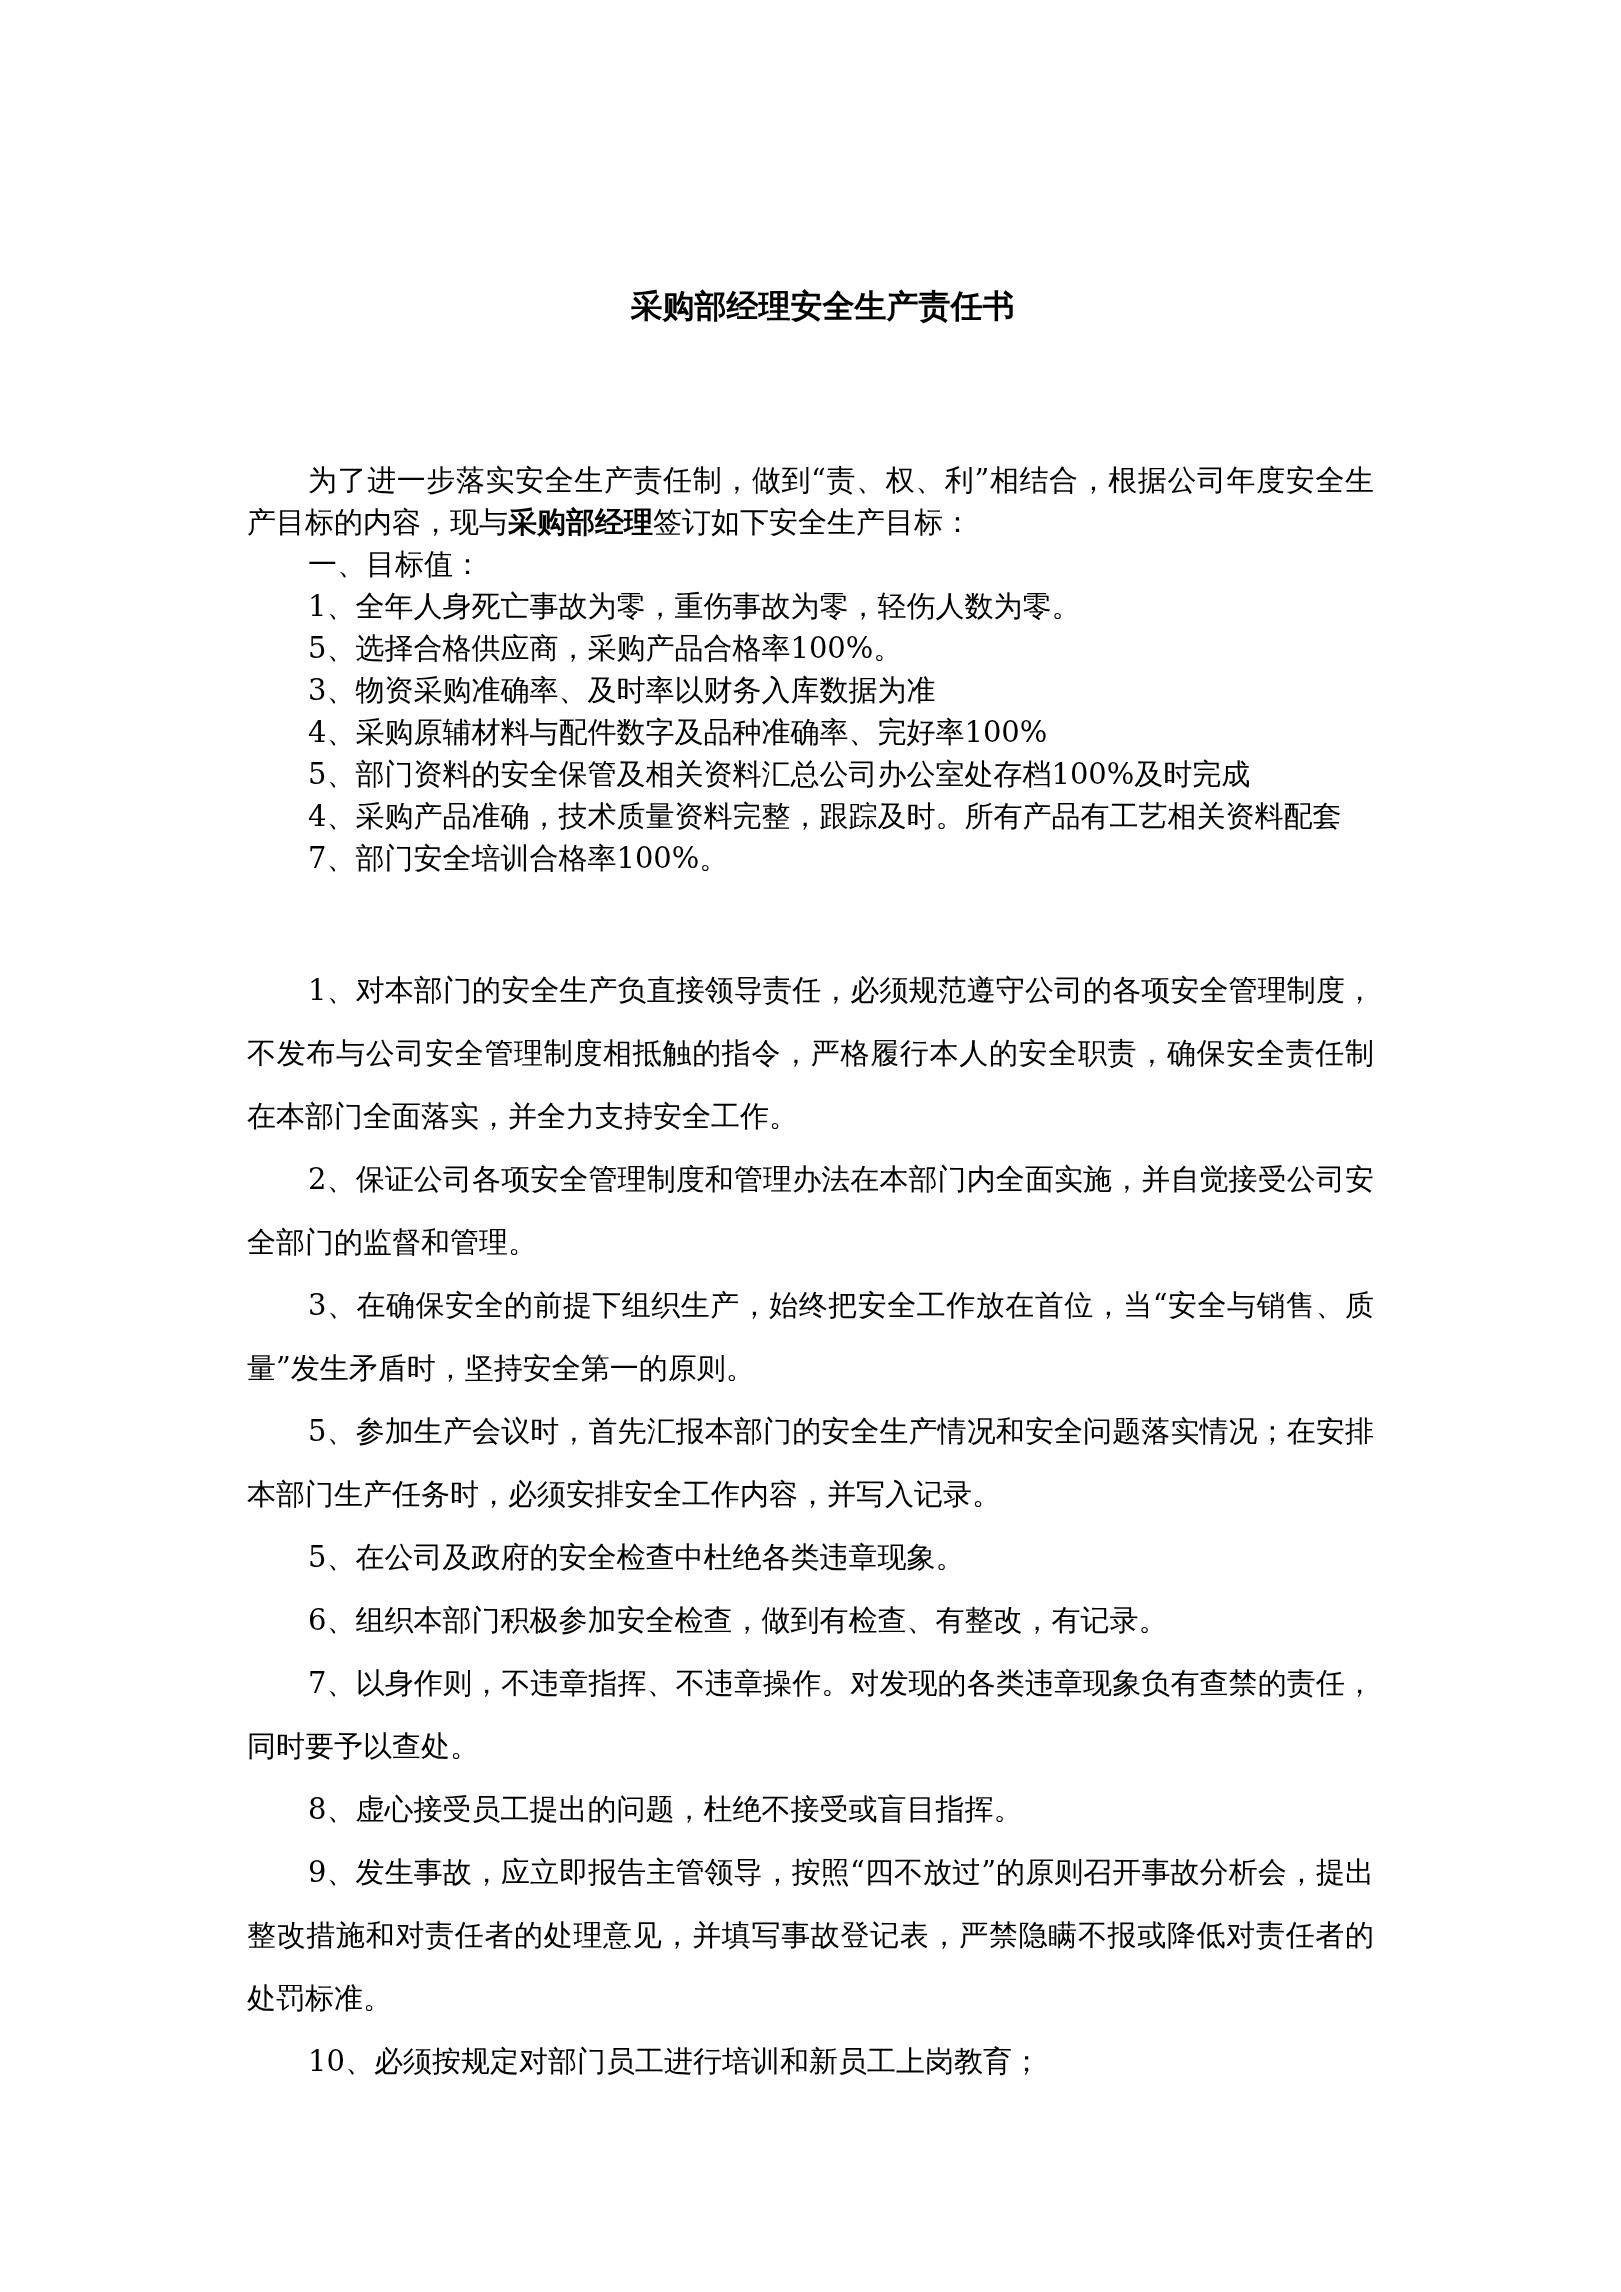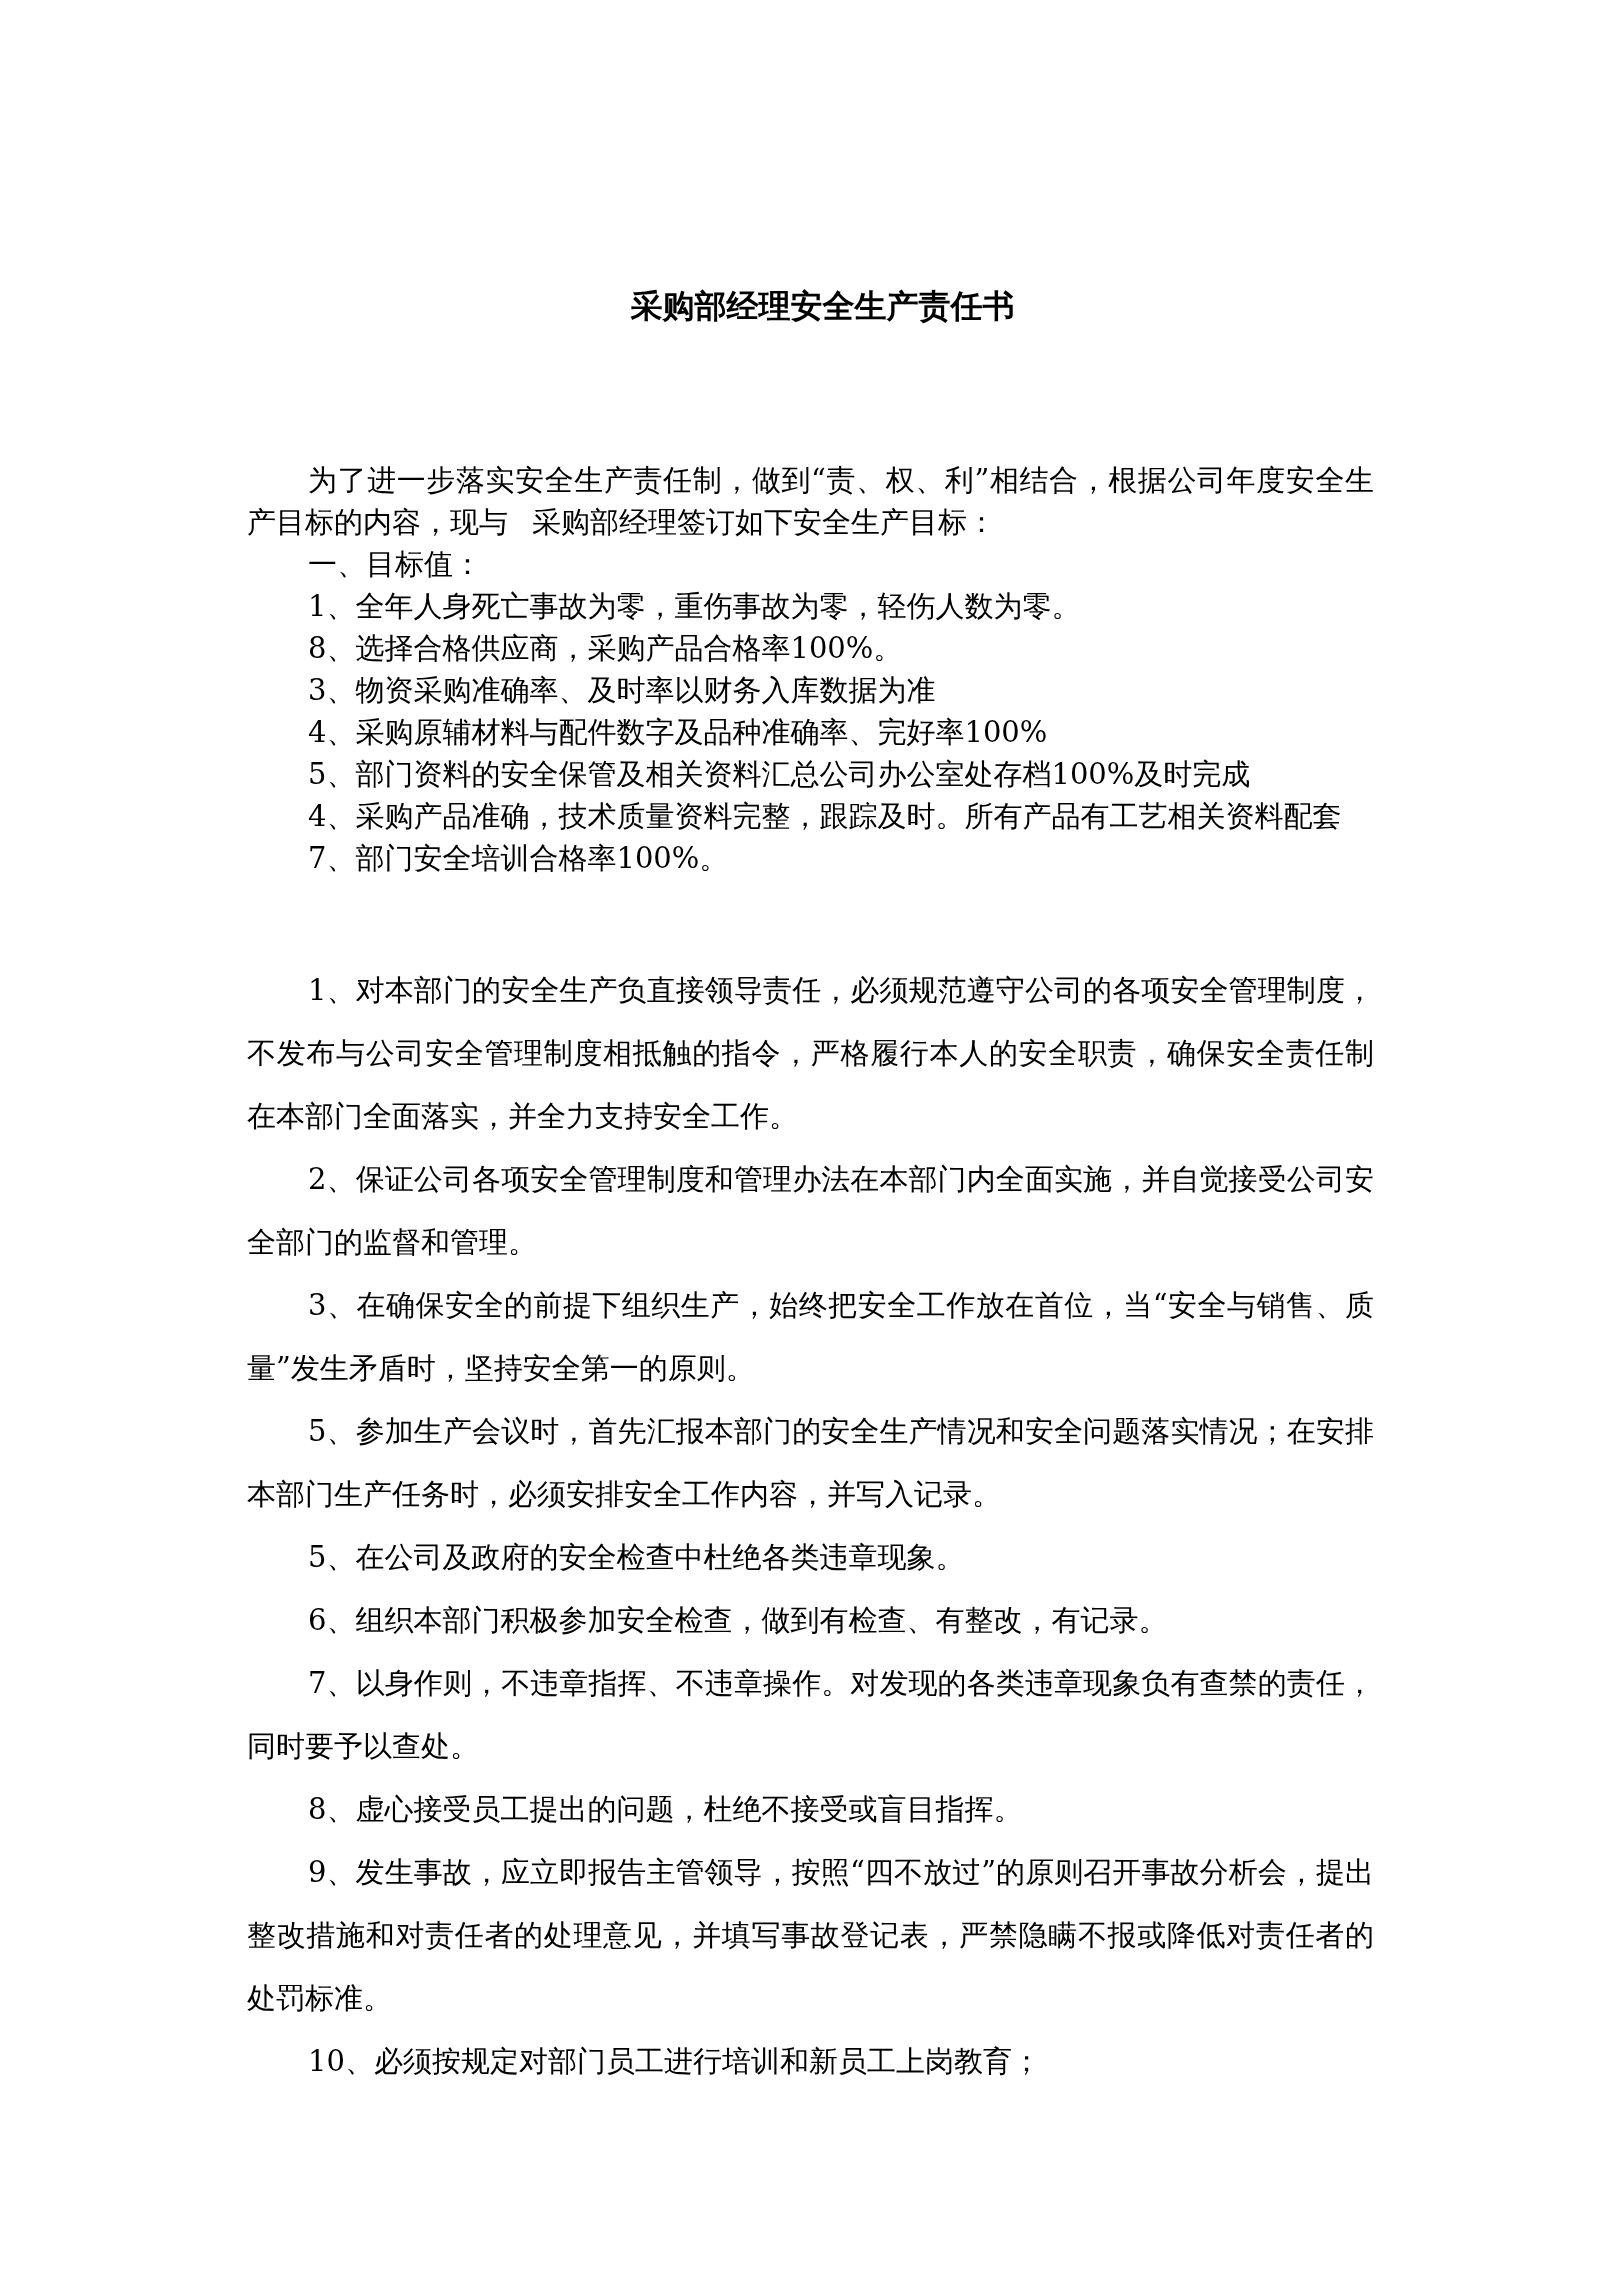--- a/index.html
+++ b/index.html
@@ -11,34 +11,34 @@
     font-size:32px; font-weight:bold; color:#000; line-height:45px; letter-spacing:0px;
   }
   .content {
     position:absolute; left:247px; width:1127px;
     font-family:"DejaVu Serif", "Liberation Serif", serif;
     color:#000; font-size:29px;
   }
   .intro { top:459px; line-height:42px; }
   .rules { top:959px; line-height:63px; }
   .p { margin:0; text-indent:61px; text-align:justify; word-break:break-all; }
-  b.strong { font-weight:normal;margin-left:24px; }
+  b.strong { font-weight:bold; }
 </style>
 </head>
 <body>
 
 <div class="page">
 
   <div class="title">采购部经理安全生产责任书</div>
 
   <div class="content intro">
     <p class="p"><span>为了进一步落实安全生产责任制，做到“责、权、利”相结合，根据公司年度安全生产目标的内容，现与</span><b class="strong">采购部经理</b><span>签订如下安全生产目标：</span></p>
     <p class="p">一、目标值：</p>
     <p class="p">1、全年人身死亡事故为零，重伤事故为零，轻伤人数为零。</p>
-    <p class="p">8、选择合格供应商，采购产品合格率100%。</p>
+    <p class="p">5、选择合格供应商，采购产品合格率100%。</p>
     <p class="p">3、物资采购准确率、及时率以财务入库数据为准</p>
     <p class="p">4、采购原辅材料与配件数字及品种准确率、完好率100%</p>
     <p class="p">5、部门资料的安全保管及相关资料汇总公司办公室处存档100%及时完成</p>
     <p class="p">4、采购产品准确，技术质量资料完整，跟踪及时。所有产品有工艺相关资料配套</p>
     <p class="p">7、部门安全培训合格率100%。</p>
   </div>
 
   <div class="content rules">
     <p class="p">1、对本部门的安全生产负直接领导责任，必须规范遵守公司的各项安全管理制度，不发布与公司安全管理制度相抵触的指令，严格履行本人的安全职责，确保安全责任制在本部门全面落实，并全力支持安全工作。</p>
     <p class="p">2、保证公司各项安全管理制度和管理办法在本部门内全面实施，并自觉接受公司安全部门的监督和管理。</p>

